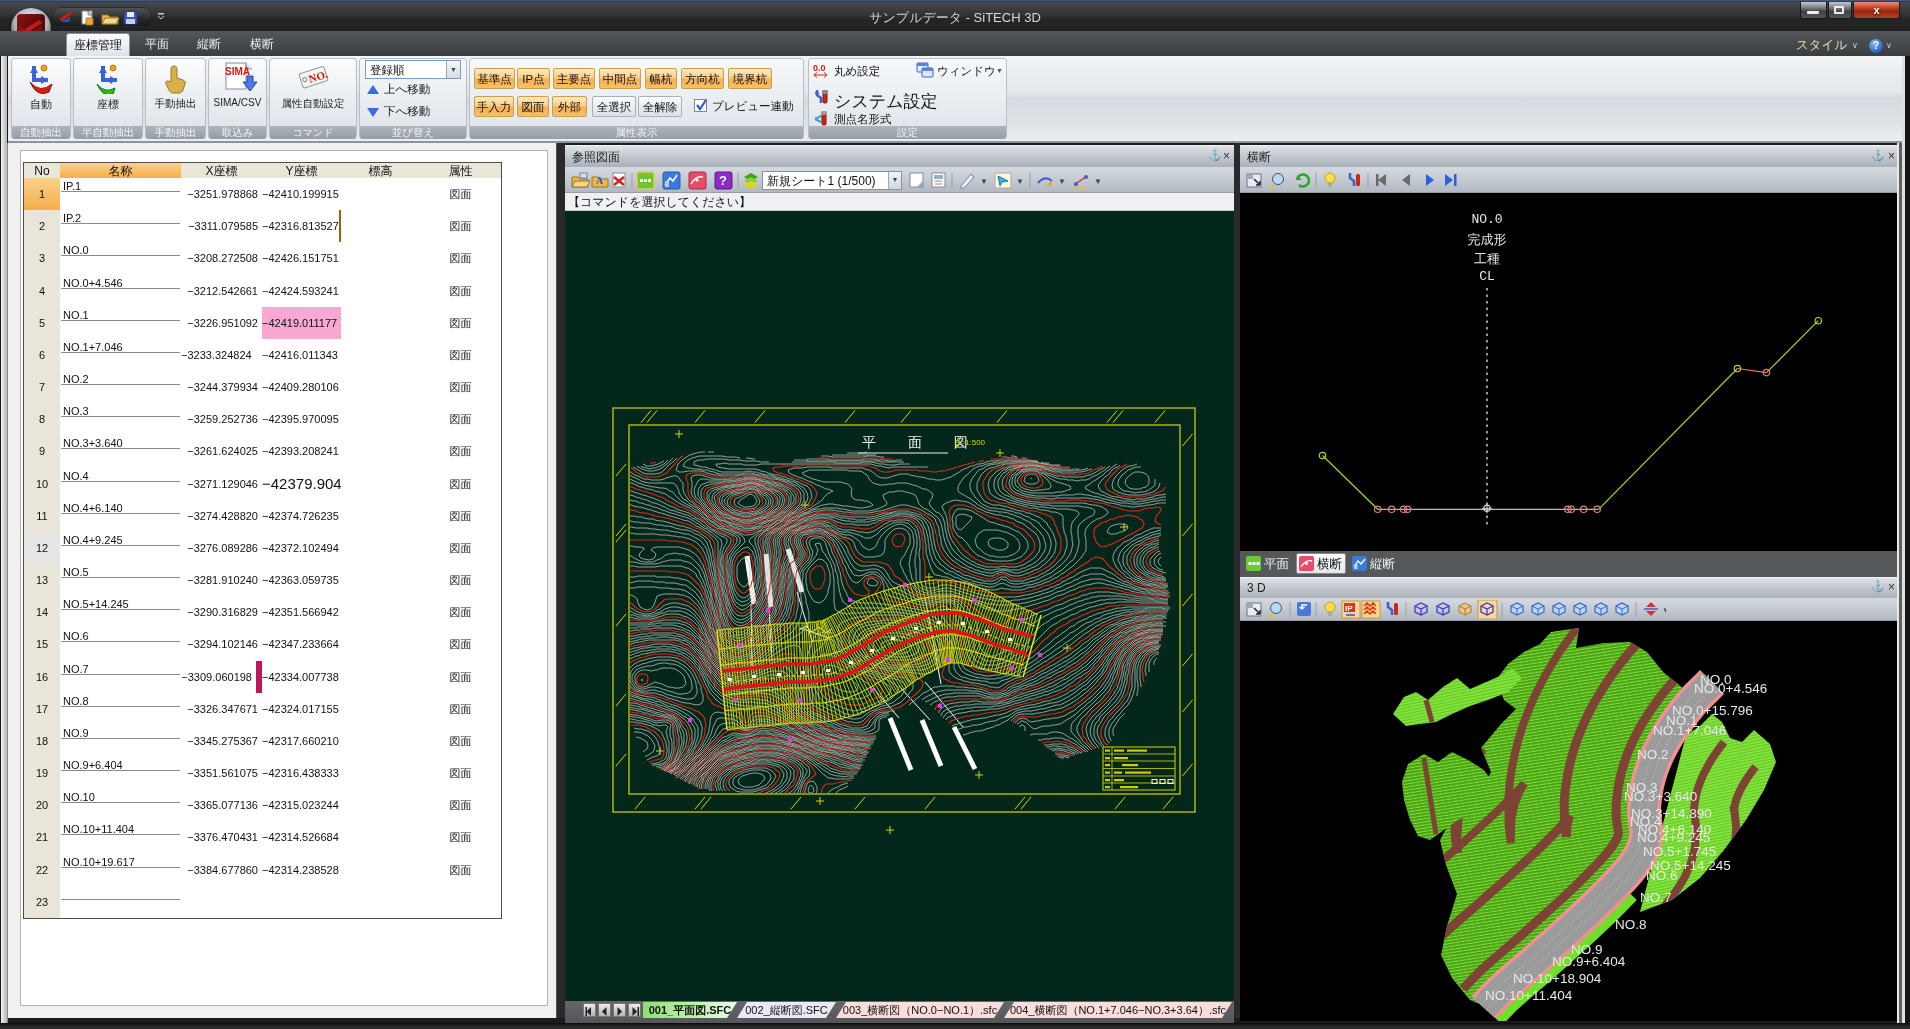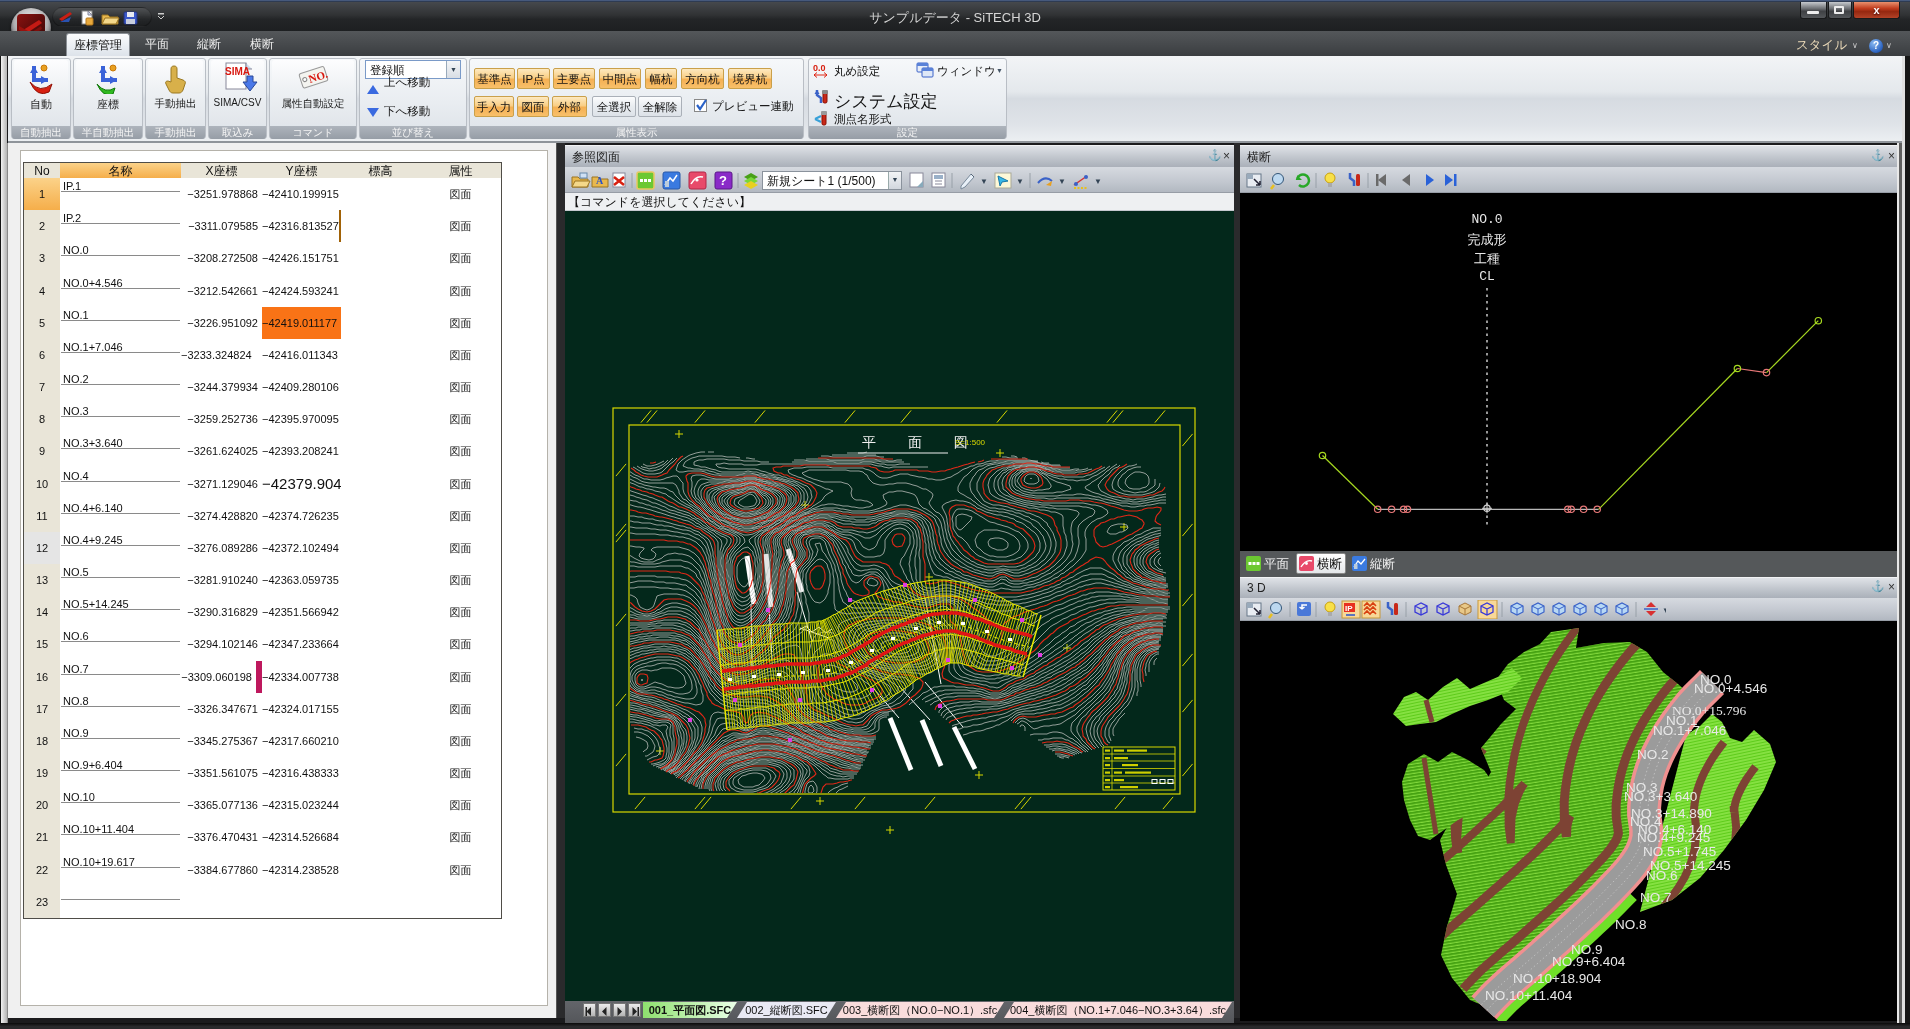--- a/index.html
+++ b/index.html
@@ -107,21 +107,21 @@
         <circle cx="12" cy="15" r="2" fill="#fff" stroke="#888"></circle>
         <text x="16" y="20" font-size="11" font-weight="bold" fill="#d81810" font-family="Liberation Serif">NO.</text>
       </g>
     </svg></div>
 <div class="abs" style="left:272px;top:97px;width:82px;color:#1a1a1a;font-size:10.5px;text-align:center">属性自動設定</div>
 <div class="abs" style="left:365px;top:60px;width:96px;height:19px;background:#fff;border:1px solid #7a9ac8;font-size:11.5px;color:#111;line-height:18px;padding-left:4px">登録順</div>
 <div class="abs" style="left:446px;top:61px;width:14px;height:17px;background:linear-gradient(#f4f6f8,#d8dde4);border-left:1px solid #9ab;color:#345;font-size:7px;text-align:center;line-height:17px">▼</div>
 <svg class="abs" style="left:366px;top:84px" width="14" height="12">
     <path d="M7 1 L13 10 H1Z" fill="#3a6ae0"></path>
   </svg>
-<div class="abs" style="left:384px;top:75px;width:80px;font-size:11.5px;color:#111">上へ移動</div>
+<div class="abs" style="left:384px;top:82px;width:80px;font-size:11.5px;color:#111">上へ移動</div>
 <svg class="abs" style="left:366px;top:106px" width="14" height="12">
     <path d="M7 11 L13 2 H1Z" fill="#3a6ae0"></path>
   </svg>
 <div class="abs" style="left:384px;top:104px;width:80px;font-size:11.5px;color:#111">下へ移動</div>
 <div class="abs" style="left:474px;top:68px;width:41px;height:21px;background:linear-gradient(#fde9c0,#f9cf86 45%,#f5b054 55%,#f8c06a);border:1px solid #caa04a;border-radius:2px;color:#111;font-size:11.5px;text-align:center;line-height:20px">基準点</div>
 <div class="abs" style="left:517px;top:68px;width:33px;height:21px;background:linear-gradient(#fde9c0,#f9cf86 45%,#f5b054 55%,#f8c06a);border:1px solid #caa04a;border-radius:2px;color:#111;font-size:11.5px;text-align:center;line-height:20px">IP点</div>
 <div class="abs" style="left:553px;top:68px;width:42px;height:21px;background:linear-gradient(#fde9c0,#f9cf86 45%,#f5b054 55%,#f8c06a);border:1px solid #caa04a;border-radius:2px;color:#111;font-size:11.5px;text-align:center;line-height:20px">主要点</div>
 <div class="abs" style="left:599px;top:68px;width:42px;height:21px;background:linear-gradient(#fde9c0,#f9cf86 45%,#f5b054 55%,#f8c06a);border:1px solid #caa04a;border-radius:2px;color:#111;font-size:11.5px;text-align:center;line-height:20px">中間点</div>
 <div class="abs" style="left:645px;top:68px;width:32px;height:21px;background:linear-gradient(#fde9c0,#f9cf86 45%,#f5b054 55%,#f8c06a);border:1px solid #caa04a;border-radius:2px;color:#111;font-size:11.5px;text-align:center;line-height:20px">幅杭</div>
 <div class="abs" style="left:681px;top:68px;width:43px;height:21px;background:linear-gradient(#fde9c0,#f9cf86 45%,#f5b054 55%,#f8c06a);border:1px solid #caa04a;border-radius:2px;color:#111;font-size:11.5px;text-align:center;line-height:20px">方向杭</div>
@@ -197,21 +197,21 @@
 <div class="abs" style="left:60px;top:275px;width:122px;height:33px;border-right:1px solid #4f4d48;border-bottom:1px solid #4f4d48;background:#fff"></div>
 <div class="abs" style="left:61px;top:275px;width:119px;height:14px;border-bottom:1px solid #8a8a8a;color:#111;font-size:11px;padding:2px 0 0 2px">NO.0+4.546</div>
 <div class="abs" style="left:181px;top:275px;width:82px;height:33px;border-right:1px solid #4f4d48;border-bottom:1px solid #4f4d48;background:#fff;color:#111;font-size:11px;text-align:right;line-height:32px;padding-right:4px">−3212.542661</div>
 <div class="abs" style="left:262px;top:275px;width:80px;height:33px;border-right:1px solid #4f4d48;border-bottom:1px solid #4f4d48;background:#fff;color:#111;font-size:11px;text-align:right;line-height:32px;padding-right:4px">−42424.593241</div>
 <div class="abs" style="left:341px;top:275px;width:80px;height:33px;border-right:1px solid #4f4d48;border-bottom:1px solid #4f4d48;background:#fff;color:#111;font-size:11px;text-align:left;line-height:32px;"></div>
 <div class="abs" style="left:420px;top:275px;width:82px;height:33px;border-right:1px solid #4f4d48;border-bottom:1px solid #4f4d48;background:#fff;color:#111;font-size:11px;text-align:center;line-height:32px;">図面</div>
 <div class="abs" style="left:23px;top:307px;width:38px;height:33px;background:#e9e5d8;border:1px solid #4f4d48;border-top:none;color:#111;font-size:11px;text-align:center;line-height:32px">5</div>
 <div class="abs" style="left:60px;top:307px;width:122px;height:33px;border-right:1px solid #4f4d48;border-bottom:1px solid #4f4d48;background:#fff"></div>
 <div class="abs" style="left:61px;top:307px;width:119px;height:14px;border-bottom:1px solid #8a8a8a;color:#111;font-size:11px;padding:2px 0 0 2px">NO.1</div>
 <div class="abs" style="left:181px;top:307px;width:82px;height:33px;border-right:1px solid #4f4d48;border-bottom:1px solid #4f4d48;background:#fff;color:#111;font-size:11px;text-align:right;line-height:32px;padding-right:4px">−3226.951092</div>
-<div class="abs" style="left:262px;top:307px;width:80px;height:33px;border-right:1px solid #4f4d48;border-bottom:1px solid #4f4d48;background:#f97316;color:#111;font-size:11px;text-align:right;line-height:32px;padding-right:4px">−42419.011177</div>
+<div class="abs" style="left:262px;top:307px;width:80px;height:33px;border-right:1px solid #4f4d48;border-bottom:1px solid #4f4d48;background:#f9a8d4;color:#111;font-size:11px;text-align:right;line-height:32px;padding-right:4px">−42419.011177</div>
 <div class="abs" style="left:341px;top:307px;width:80px;height:33px;border-right:1px solid #4f4d48;border-bottom:1px solid #4f4d48;background:#fff;color:#111;font-size:11px;text-align:left;line-height:32px;"></div>
 <div class="abs" style="left:420px;top:307px;width:82px;height:33px;border-right:1px solid #4f4d48;border-bottom:1px solid #4f4d48;background:#fff;color:#111;font-size:11px;text-align:center;line-height:32px;">図面</div>
 <div class="abs" style="left:23px;top:339px;width:38px;height:33px;background:#e9e5d8;border:1px solid #4f4d48;border-top:none;color:#111;font-size:11px;text-align:center;line-height:32px">6</div>
 <div class="abs" style="left:60px;top:339px;width:122px;height:33px;border-right:1px solid #4f4d48;border-bottom:1px solid #4f4d48;background:#fff"></div>
 <div class="abs" style="left:61px;top:339px;width:119px;height:14px;border-bottom:1px solid #8a8a8a;color:#111;font-size:11px;padding:2px 0 0 2px">NO.1+7.046</div>
 <div class="abs" style="left:181px;top:339px;width:82px;height:33px;border-right:1px solid #4f4d48;border-bottom:1px solid #4f4d48;background:#fff;color:#111;font-size:11px;line-height:32px;padding-right:4px">−3233.324824</div>
 <div class="abs" style="left:262px;top:339px;width:80px;height:33px;border-right:1px solid #4f4d48;border-bottom:1px solid #4f4d48;background:#fff;color:#111;font-size:11px;text-align:right;line-height:32px;padding-right:4px">−42416.011343</div>
 <div class="abs" style="left:341px;top:339px;width:80px;height:33px;border-right:1px solid #4f4d48;border-bottom:1px solid #4f4d48;background:#fff;color:#111;font-size:11px;text-align:left;line-height:32px;"></div>
 <div class="abs" style="left:420px;top:339px;width:82px;height:33px;border-right:1px solid #4f4d48;border-bottom:1px solid #4f4d48;background:#fff;color:#111;font-size:11px;text-align:center;line-height:32px;">図面</div>
 <div class="abs" style="left:23px;top:371px;width:38px;height:33px;background:#e9e5d8;border:1px solid #4f4d48;border-top:none;color:#111;font-size:11px;text-align:center;line-height:32px">7</div>
@@ -752,21 +752,21 @@
         <path d="M515.5 145.7 512.2 150 509.2 154.3 506.4 158.3 504.2 161.9 502.3 165.2 500.4 168.9 498.7 172.4 497.4 175.6 496.3 178.5 495.6 180.8 495 183.3 494.5 186.3 494.1 189.6 493.9 191 493.7 184.9 494.4 189.3 496.2 206.5 494.1 235.7 488.4 256.2 479.9 275.1 471.6 288.9 463.7 300.1 455.6 310 448.5 318 442.1 324.9 436 331.1 430.4 336.9 424.3 343 417.9 349.2 411.7 355.2 405.6 360.9 399.6 366.4 393.8 371.7 388.1 377 381.9 382.6 375.8 388.1 369.8 393.4 363.9 398.6 358.1 403.7 352.5 408.7 346.2 414.2 340 419.5 334.2 424.4 328.9 429 324.3 433.1 321 436.2" stroke="#7d4334" stroke-width="8" fill="none"></path>
       </g>
       <path d="M393.6 275.8 388.1 281.5 382.6 287 377.1 292.6 371.4 298.2 365.7 303.7 360 309.1 354.3 314.4 348.6 319.6 343 324.8 337.2 330 331.4 335.2 325.6 340.4 319.8 345.5 314 350.6 308.3 355.6 302.4 360.8 296.5 365.9 290.7 370.9 285 375.8 279.4 380.7 274.2 385.4 269.3 390.3 264.4 395.4 259.4 400.9" stroke="#6fe028" stroke-width="9" fill="none"></path>
       <path d="M472 61 466.6 66.4 461.1 71.8 455.7 77.3 450.6 82.9 445.7 88.9 441 94.9 436.5 101.1 432.2 107.4 428 113.9 424.2 120.5 420.6 127.3 417.2 134.2 414.2 141.2 411.5 148.4 409.2 155.7 407.3 163.1 405.9 170.7 404.8 178.3 404.1 185.9 404.1 193.5 405.2 201.1 406.2 208.7 406.1 216.4 404.3 223.8 401.5 230.9 397.7 237.6 393.3 243.9 388.6 249.9 383.5 255.7 378.3 261.3 373 266.8 367.6 272.3 362.3 277.8 356.8 283.1 351.3 288.5 345.7 293.7 340.1 298.9 334.4 304.1 328.8 309.3 323.1 314.5 317.4 319.6 311.7 324.7 305.9 329.7 300.2 334.8 294.4 339.9 288.7 344.9 282.9 349.9 277 354.9 271.2 359.9 265.5 365 259.8 370.2 254.4 375.6 249.1 381.1 243.9 386.8" stroke="#f09090" stroke-width="34" fill="none"></path>
       <path d="M472 61 466.6 66.4 461.1 71.8 455.7 77.3 450.6 82.9 445.7 88.9 441 94.9 436.5 101.1 432.2 107.4 428 113.9 424.2 120.5 420.6 127.3 417.2 134.2 414.2 141.2 411.5 148.4 409.2 155.7 407.3 163.1 405.9 170.7 404.8 178.3 404.1 185.9 404.1 193.5 405.2 201.1 406.2 208.7 406.1 216.4 404.3 223.8 401.5 230.9 397.7 237.6 393.3 243.9 388.6 249.9 383.5 255.7 378.3 261.3 373 266.8 367.6 272.3 362.3 277.8 356.8 283.1 351.3 288.5 345.7 293.7 340.1 298.9 334.4 304.1 328.8 309.3 323.1 314.5 317.4 319.6 311.7 324.7 305.9 329.7 300.2 334.8 294.4 339.9 288.7 344.9 282.9 349.9 277 354.9 271.2 359.9 265.5 365 259.8 370.2 254.4 375.6 249.1 381.1 243.9 386.8" stroke="#9b9b9b" stroke-width="27" fill="none"></path>
       <path d="M474.8 63.8 469.3 69.3 463.9 74.6 458.6 80 453.6 85.6 448.9 91.3 444.2 97.3 439.8 103.4 435.5 109.7 431.4 116 427.7 122.4 424.1 129.1 420.9 135.8 417.9 142.7 415.3 149.7 413.1 156.8 411.2 164 409.8 171.3 408.8 178.7 408.1 186.1 408.1 193.2 409.1 200.5 410.2 208.4 410.1 216.9 408.2 225 405 232.7 401 239.7 396.6 246.3 391.7 252.5 386.5 258.4 381.2 264.1 375.9 269.6 370.5 275.1 365.1 280.6 359.6 286 354 291.4 348.4 296.6 342.8 301.9 337.1 307.1 331.5 312.2 325.8 317.4 320.1 322.6 314.3 327.7 308.6 332.8 302.8 337.8 297.1 342.9 291.3 348 285.5 353 279.6 358 273.8 363 268.1 368 262.6 373.1 257.2 378.4 252 383.8 246.8 389.4" stroke="#c8c8c8" stroke-width="0.8" fill="none" stroke-dasharray="1.5 2.5"></path>
       <path d="M469.2 58.2 463.8 63.5 458.3 69 452.8 74.5 447.6 80.3 442.6 86.4 437.8 92.5 433.3 98.8 428.8 105.2 424.6 111.8 420.7 118.6 417 125.5 413.6 132.5 410.5 139.7 407.7 147.1 405.4 154.6 403.4 162.3 401.9 170 400.8 177.8 400.1 185.6 400.1 193.9 401.2 201.8 402.2 209.1 402.1 215.8 400.5 222.6 397.9 229.2 394.3 235.4 390.1 241.5 385.5 247.4 380.6 253 375.4 258.6 370.1 264 364.8 269.5 359.4 274.9 354 280.3 348.5 285.6 343 290.8 337.3 296 331.7 301.2 326.1 306.3 320.4 311.5 314.7 316.6 309 321.7 303.3 326.7 297.5 331.8 291.8 336.9 286 341.9 280.2 346.9 274.4 351.9 268.6 356.9 262.8 362 257.1 367.3 251.5 372.8 246.1 378.4 240.9 384.1" stroke="#c8c8c8" stroke-width="0.8" fill="none" stroke-dasharray="1.5 2.5"></path>
     </svg>
     <div class="abs" style="left:460px;top:51px;color:#e8e8e8;font-size:13.5px;font-family:'Liberation Sans';white-space:nowrap">NO.0</div>
     <div class="abs" style="left:454px;top:60px;color:#e8e8e8;font-size:13.5px;font-family:'Liberation Sans';white-space:nowrap">NO.0+4.546</div>
-    <div class="abs" style="left:432px;top:82px;color:#e8e8e8;font-size:13.5px;font-family:Liberation Serif, serif;white-space:nowrap">NO.0+15.796</div>
+    <div class="abs" style="left:432px;top:82px;color:#e8e8e8;font-size:13.5px;font-family:Liberation Sans, sans-serif;white-space:nowrap">NO.0+15.796</div>
     <div class="abs" style="left:426px;top:92px;color:#e8e8e8;font-size:13.5px;font-family:'Liberation Sans';white-space:nowrap">NO.1</div>
     <div class="abs" style="left:413px;top:102px;color:#e8e8e8;font-size:13.5px;font-family:'Liberation Sans';white-space:nowrap">NO.1+7.046</div>
     <div class="abs" style="left:397px;top:126px;color:#e8e8e8;font-size:13.5px;font-family:'Liberation Sans';white-space:nowrap">NO.2</div>
     <div class="abs" style="left:386px;top:159px;color:#e8e8e8;font-size:13.5px;font-family:'Liberation Sans';white-space:nowrap">NO.3</div>
     <div class="abs" style="left:384px;top:168px;color:#e8e8e8;font-size:13.5px;font-family:'Liberation Sans';white-space:nowrap">NO.3+3.640</div>
     <div class="abs" style="left:391px;top:185px;color:#e8e8e8;font-size:13.5px;font-family:'Liberation Sans';white-space:nowrap">NO.3+14.890</div>
     <div class="abs" style="left:390px;top:193px;color:#e8e8e8;font-size:13.5px;font-family:'Liberation Sans';white-space:nowrap">NO.4</div>
     <div class="abs" style="left:398px;top:201px;color:#e8e8e8;font-size:13.5px;font-family:'Liberation Sans';white-space:nowrap">NO.4+6.140</div>
     <div class="abs" style="left:397px;top:209px;color:#e8e8e8;font-size:13.5px;font-family:'Liberation Sans';white-space:nowrap">NO.4+9.245</div>
     <div class="abs" style="left:403px;top:223px;color:#e8e8e8;font-size:13.5px;font-family:'Liberation Sans';white-space:nowrap">NO.5+1.745</div>

